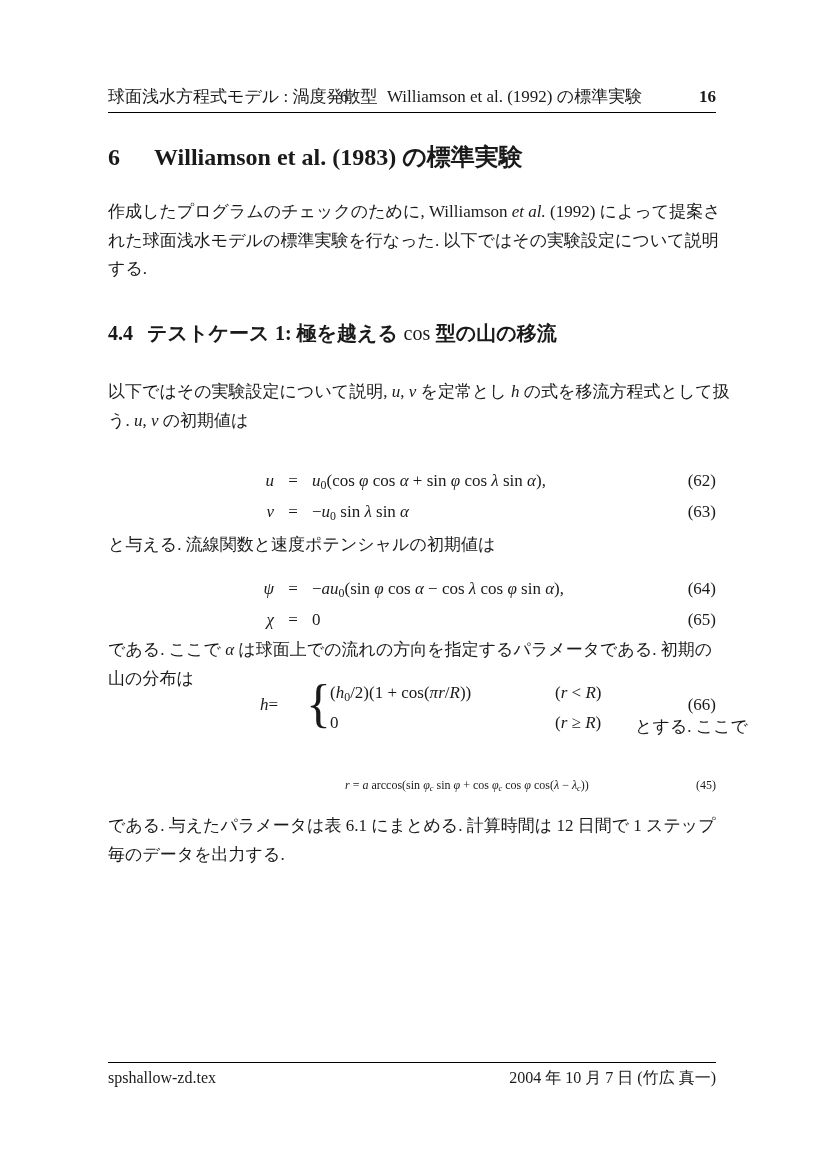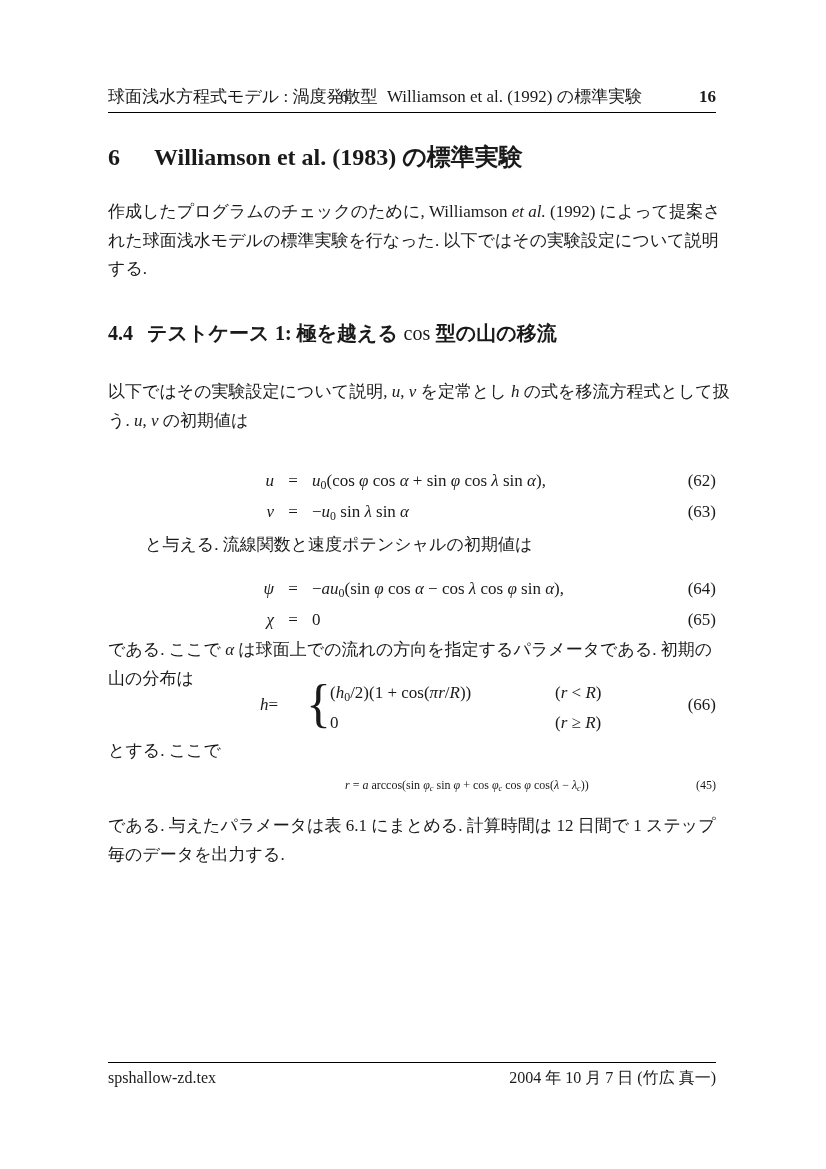--- a/index.html
+++ b/index.html
@@ -24,23 +24,23 @@
   .sec-heading .num { margin-right:34px; }
   .subsec-heading { position:absolute; left:108px; top:318px; width:640px;
                     font-size:20px; line-height:30px; font-weight:bold; white-space:nowrap; }
   .subsec-heading .num { margin-right:14px; }
 
   
   .para { position:absolute; left:108px; width:640px; font-size:17px; line-height:28.5px; }
   .para .line { white-space:nowrap; }
   #para1 { top:198px; }
   #para2 { top:378px; }
-  #mid1  { top:531px;margin-left:37px; }
+  #mid1  { top:531px; }
   #para3 { top:636px; }
-  #mid2  { top:737px; }
+  #mid2  { top:713px;text-align:right; }
   #para4 { top:812px; }
 
   
   .eqgroup { position:absolute; left:108px; width:608px; font-size:17px; }
   #eqn1 { top:465px; }
   #eqn2 { top:573px; }
   .eqrow { position:relative; display:flex; align-items:baseline; height:31px; line-height:31px; white-space:nowrap; }
   .eq-lhs { display:inline-block; width:166px; text-align:right; }
   .eq-rel { display:inline-block; width:38px; text-align:center; }
   .eq-rhs { margin-left:0; }

